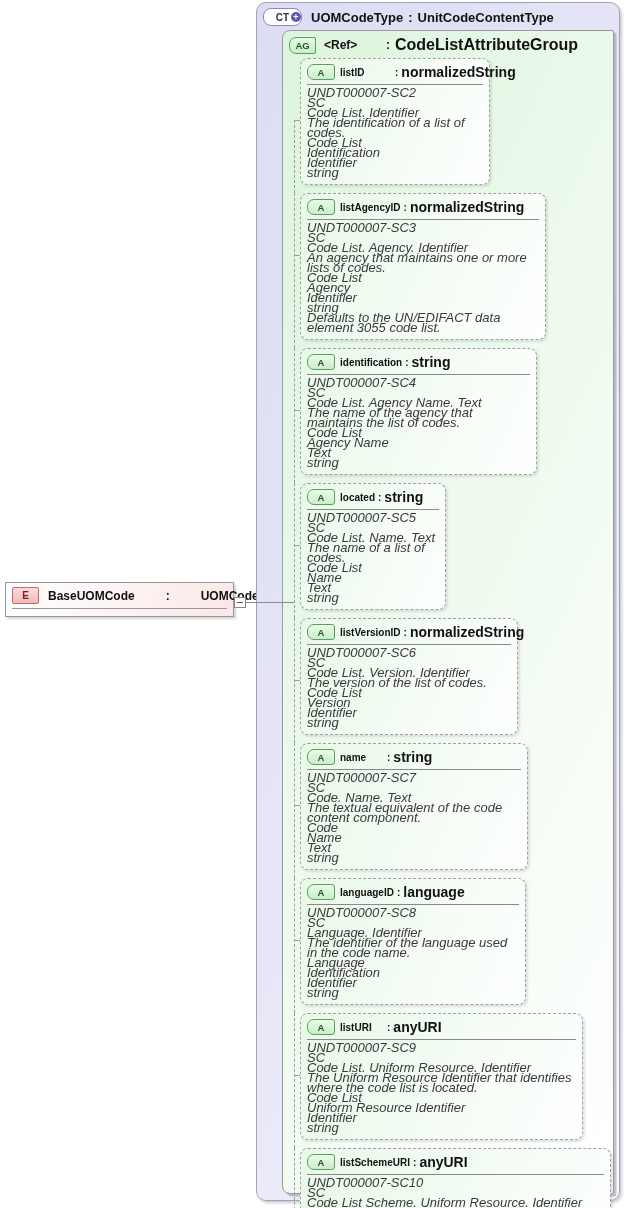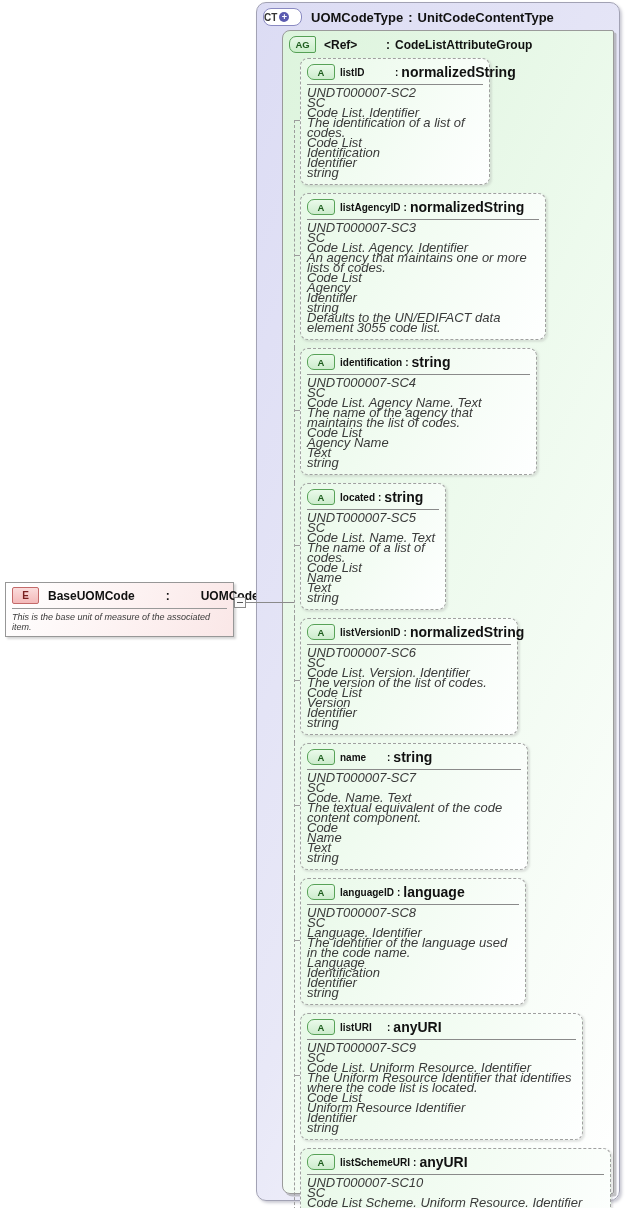--- a/index.html
+++ b/index.html
@@ -12,21 +12,21 @@
   .ct-container{
     position:absolute;left:256px;top:2px;width:364px;height:1199px;
     border:1px solid #a2a2b4;border-radius:10px;
     background:linear-gradient(115deg,#dcdcf4 0%,#e8e8f7 55%,#fafaff 100%);
     box-shadow:2px 2px 3px rgba(140,140,160,.45);
     box-sizing:border-box;
   }
   .ct-title-row{position:absolute;left:6px;top:5px;display:flex;align-items:center;gap:9px;}
   .badge-ct{
     width:37px;height:16px;border:1px solid #8a8ac2;border-radius:8px;background:#fff;
-    display:flex;align-items:center;justify-content:flex-start;gap:2px;
+    display:flex;align-items:center;justify-content:flex-end;gap:2px;
     font-size:10px;font-weight:bold;color:#333;flex:none;
   }
   .plus-circle{
     width:10px;height:10px;border-radius:50%;background:#5b5bb0;color:#fff;
     font-size:9px;line-height:10px;text-align:center;font-weight:bold;
   }
   .ct-title{display:flex;font-size:13px;font-weight:bold;white-space:pre;}
   .ct-title .sep{padding:0 5px;}
 
   
@@ -39,21 +39,21 @@
   }
   .ag-header{position:absolute;left:6px;top:5px;display:flex;align-items:center;}
   .badge-ag{
     width:25px;height:15px;border:1px solid #55a055;border-radius:7px 2px 2px 7px;
     background:linear-gradient(to bottom,#e9f8e9,#c9eec9);
     font-size:9.5px;font-weight:bold;color:#1c5c1c;
     display:flex;align-items:center;justify-content:center;flex:none;
   }
   .ag-name{margin-left:8px;font-size:12px;font-weight:bold;min-width:62px;}
   .ag-colon{font-size:12px;font-weight:bold;padding:0 5px 0 0;}
-  .ag-type{font-size:12px;font-weight:bold;}
+  .ag-type{font-size:16px;font-weight:bold;}
 
   
   .attrs{position:absolute;left:17px;top:27px;display:flex;flex-direction:column;}
   .attr-item{position:relative;padding-bottom:8px;}
   .attr-item::before{
     content:"";position:absolute;left:-6px;top:0;bottom:0;border-left:1px dashed #9c9c9c;
   }
   .attr-item.first::before{top:62px;}
   .attr-item.last::before{bottom:auto;height:62px;}
   .attr-item::after{
@@ -113,21 +113,20 @@
 </style>
 </head>
 <body>
 
 <div class="element-box">
   <div class="el-head">
     <span class="badge-e">E</span>
     <span class="el-title"><span>BaseUOMCode</span><span class="sep">:</span><span>UOMCodeType</span></span>
   </div>
   <div class="el-rule"></div>
-  <div class="el-doc">This is the base unit of measure of the associated item.</div>
 </div>
 
 <div class="ct-container">
   <div class="ct-title-row">
     <span class="badge-ct">
         <span>CT</span>
         <span class="plus-circle">+</span>
       </span>
     <span class="ct-title"><span>UOMCodeType</span><span class="sep">:</span><span>UnitCodeContentType</span></span>
   </div>

